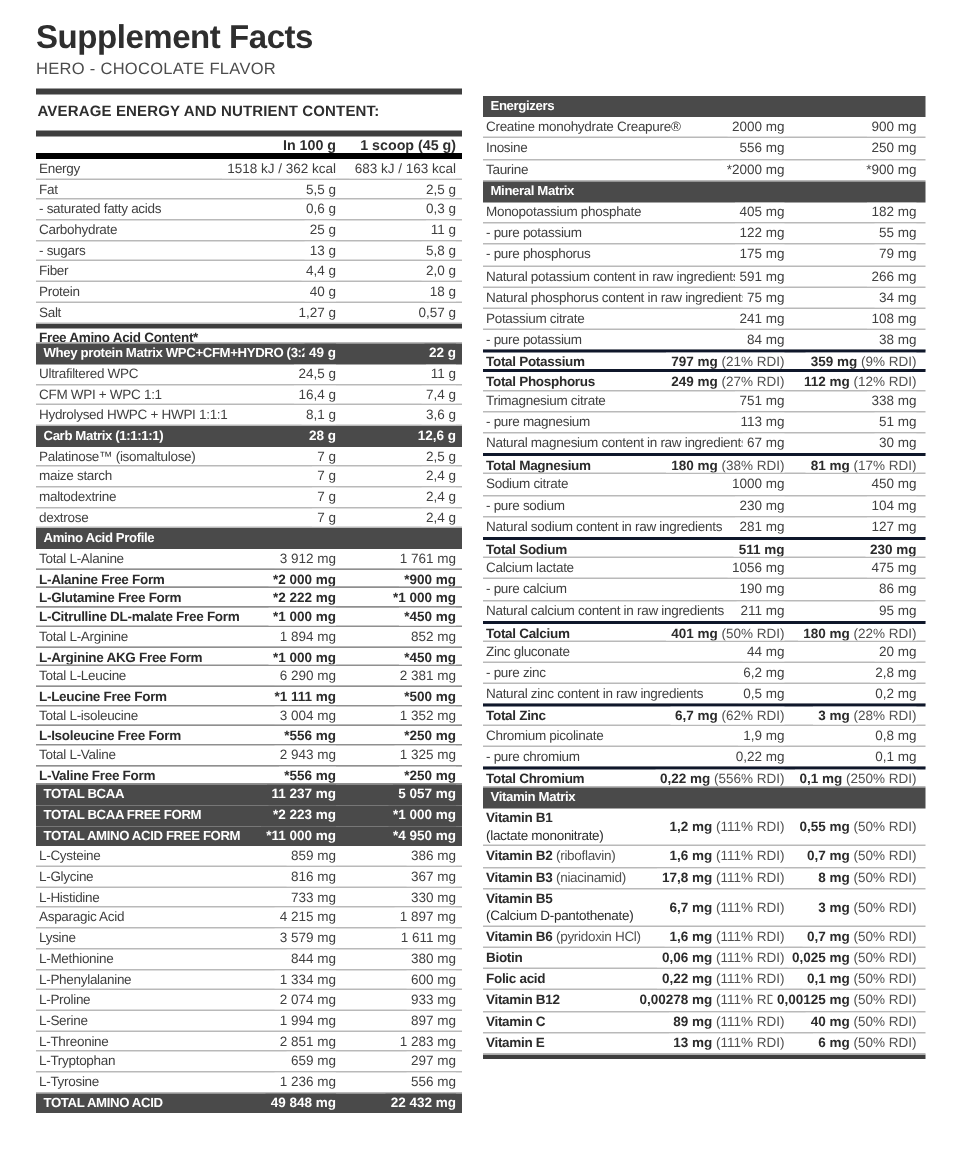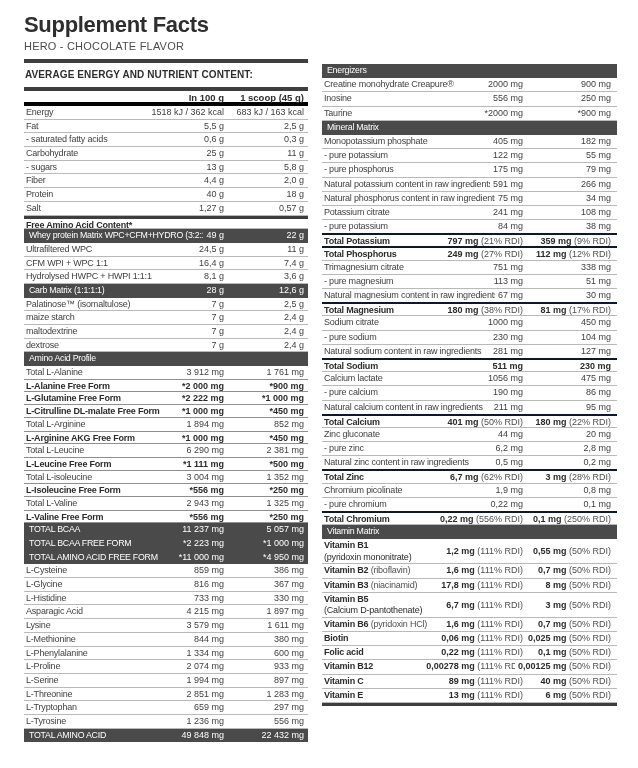--- a/index.html
+++ b/index.html
@@ -28,21 +28,21 @@
   .lbl { margin-left: 2px; letter-spacing: -0.2px; display: inline-block; }
   .c1, .c2 { position: absolute; top: 0; text-align: right; background: #fff; padding-left: 3px; }
   .ltab .c1 { right: 84px; } .ltab .c2 { right: 4px; }
   .rtab .c1 { right: 94px; } .rtab .c2 { right: 6px; }
   .thead .c1, .thead .c2 { background: transparent; }
 
   .trow.bold, .trow.total, .trow.vit, .trow.section { font-weight: bold; color: #2b2b2b; }
   .trow.bold { border-bottom-color: #8f8f8f; border-top: 1px solid #8f8f8f; margin-top: -1px; }
   .trow.total { border-top: 2px solid #0f172a; margin-top: -1px; }
   .trow.section { border-top: 3px solid var(--border-dark, #3e3e3e); }
-  .trow.dark { background: var(--dark-bar, #4a4a4a); color: #ffffff; font-weight: normal; border-bottom: none; }
+  .trow.dark { background: var(--dark-bar, #4a4a4a); color: #ffffff; font-weight: bold; border-bottom: none; }
   .trow.dark .lbl { margin-left: 5px; font-size: 8.8px; letter-spacing: -0.25px; }
   .trow.dark .c1, .trow.dark .c2 { background: var(--dark-bar, #4a4a4a); color: #ffffff; }
   .note { font-weight: normal; color: #4f4f4f; }
 
   .trow.two { height: 25px !important; line-height: 11.3px !important; padding-top: 1px; }
   .trow.two .c1, .trow.two .c2 { top: 50%; transform: translateY(-50%); height: auto; line-height: normal; }
   .l2 { display: block; font-weight: normal; }
 
   
   .right-col { position: absolute; left: 322px; top: 64px; width: 295px; }
@@ -143,21 +143,21 @@
         <div class="trow row"><span class="lbl"><span>Natural calcium content in raw ingredients</span></span><span class="c1"><span>211 mg</span></span><span class="c2"><span>95 mg</span></span></div>
         <div class="trow total"><span class="lbl"><span>Total Calcium</span></span><span class="c1"><span>401 mg</span><span class="note"> (50% RDI)</span></span><span class="c2"><span>180 mg</span><span class="note"> (22% RDI)</span></span></div>
         <div class="trow row"><span class="lbl"><span>Zinc gluconate</span></span><span class="c1"><span>44 mg</span></span><span class="c2"><span>20 mg</span></span></div>
         <div class="trow row"><span class="lbl"><span>- pure zinc</span></span><span class="c1"><span>6,2 mg</span></span><span class="c2"><span>2,8 mg</span></span></div>
         <div class="trow row"><span class="lbl"><span>Natural zinc content in raw ingredients</span></span><span class="c1"><span>0,5 mg</span></span><span class="c2"><span>0,2 mg</span></span></div>
         <div class="trow total"><span class="lbl"><span>Total Zinc</span></span><span class="c1"><span>6,7 mg</span><span class="note"> (62% RDI)</span></span><span class="c2"><span>3 mg</span><span class="note"> (28% RDI)</span></span></div>
         <div class="trow row"><span class="lbl"><span>Chromium picolinate</span></span><span class="c1"><span>1,9 mg</span></span><span class="c2"><span>0,8 mg</span></span></div>
         <div class="trow row"><span class="lbl"><span>- pure chromium</span></span><span class="c1"><span>0,22 mg</span></span><span class="c2"><span>0,1 mg</span></span></div>
         <div class="trow total"><span class="lbl"><span>Total Chromium</span></span><span class="c1"><span>0,22 mg</span><span class="note"> (556% RDI)</span></span><span class="c2"><span>0,1 mg</span><span class="note"> (250% RDI)</span></span></div>
         <div class="trow dark"><span class="lbl"><span>Vitamin Matrix</span></span></div>
-        <div class="trow vit two"><span class="lbl"><span>Vitamin B1</span><span class="l2">(pyridoxin mononitrate)</span></span><span class="c1"><span>1,2 mg</span><span class="note"> (111% RDI)</span></span><span class="c2"><span>0,55 mg</span><span class="note"> (50% RDI)</span></span></div>
+        <div class="trow vit two"><span class="lbl"><span>Vitamin B1</span><span class="l2">(lactate mononitrate)</span></span><span class="c1"><span>1,2 mg</span><span class="note"> (111% RDI)</span></span><span class="c2"><span>0,55 mg</span><span class="note"> (50% RDI)</span></span></div>
         <div class="trow vit"><span class="lbl"><span>Vitamin B2</span><span class="note"> (riboflavin)</span></span><span class="c1"><span>1,6 mg</span><span class="note"> (111% RDI)</span></span><span class="c2"><span>0,7 mg</span><span class="note"> (50% RDI)</span></span></div>
         <div class="trow vit"><span class="lbl"><span>Vitamin B3</span><span class="note"> (niacinamid)</span></span><span class="c1"><span>17,8 mg</span><span class="note"> (111% RDI)</span></span><span class="c2"><span>8 mg</span><span class="note"> (50% RDI)</span></span></div>
         <div class="trow vit two"><span class="lbl"><span>Vitamin B5</span><span class="l2">(Calcium D-pantothenate)</span></span><span class="c1"><span>6,7 mg</span><span class="note"> (111% RDI)</span></span><span class="c2"><span>3 mg</span><span class="note"> (50% RDI)</span></span></div>
         <div class="trow vit"><span class="lbl"><span>Vitamin B6</span><span class="note"> (pyridoxin HCl)</span></span><span class="c1"><span>1,6 mg</span><span class="note"> (111% RDI)</span></span><span class="c2"><span>0,7 mg</span><span class="note"> (50% RDI)</span></span></div>
         <div class="trow vit"><span class="lbl"><span>Biotin</span></span><span class="c1"><span>0,06 mg</span><span class="note"> (111% RDI)</span></span><span class="c2"><span>0,025 mg</span><span class="note"> (50% RDI)</span></span></div>
         <div class="trow vit"><span class="lbl"><span>Folic acid</span></span><span class="c1"><span>0,22 mg</span><span class="note"> (111% RDI)</span></span><span class="c2"><span>0,1 mg</span><span class="note"> (50% RDI)</span></span></div>
         <div class="trow vit"><span class="lbl"><span>Vitamin B12</span></span><span class="c1"><span>0,00278 mg</span><span class="note"> (111% RDI)</span></span><span class="c2"><span>0,00125 mg</span><span class="note"> (50% RDI)</span></span></div>
         <div class="trow vit"><span class="lbl"><span>Vitamin C</span></span><span class="c1"><span>89 mg</span><span class="note"> (111% RDI)</span></span><span class="c2"><span>40 mg</span><span class="note"> (50% RDI)</span></span></div>
         <div class="trow vit"><span class="lbl"><span>Vitamin E</span></span><span class="c1"><span>13 mg</span><span class="note"> (111% RDI)</span></span><span class="c2"><span>6 mg</span><span class="note"> (50% RDI)</span></span></div>
       </div>

